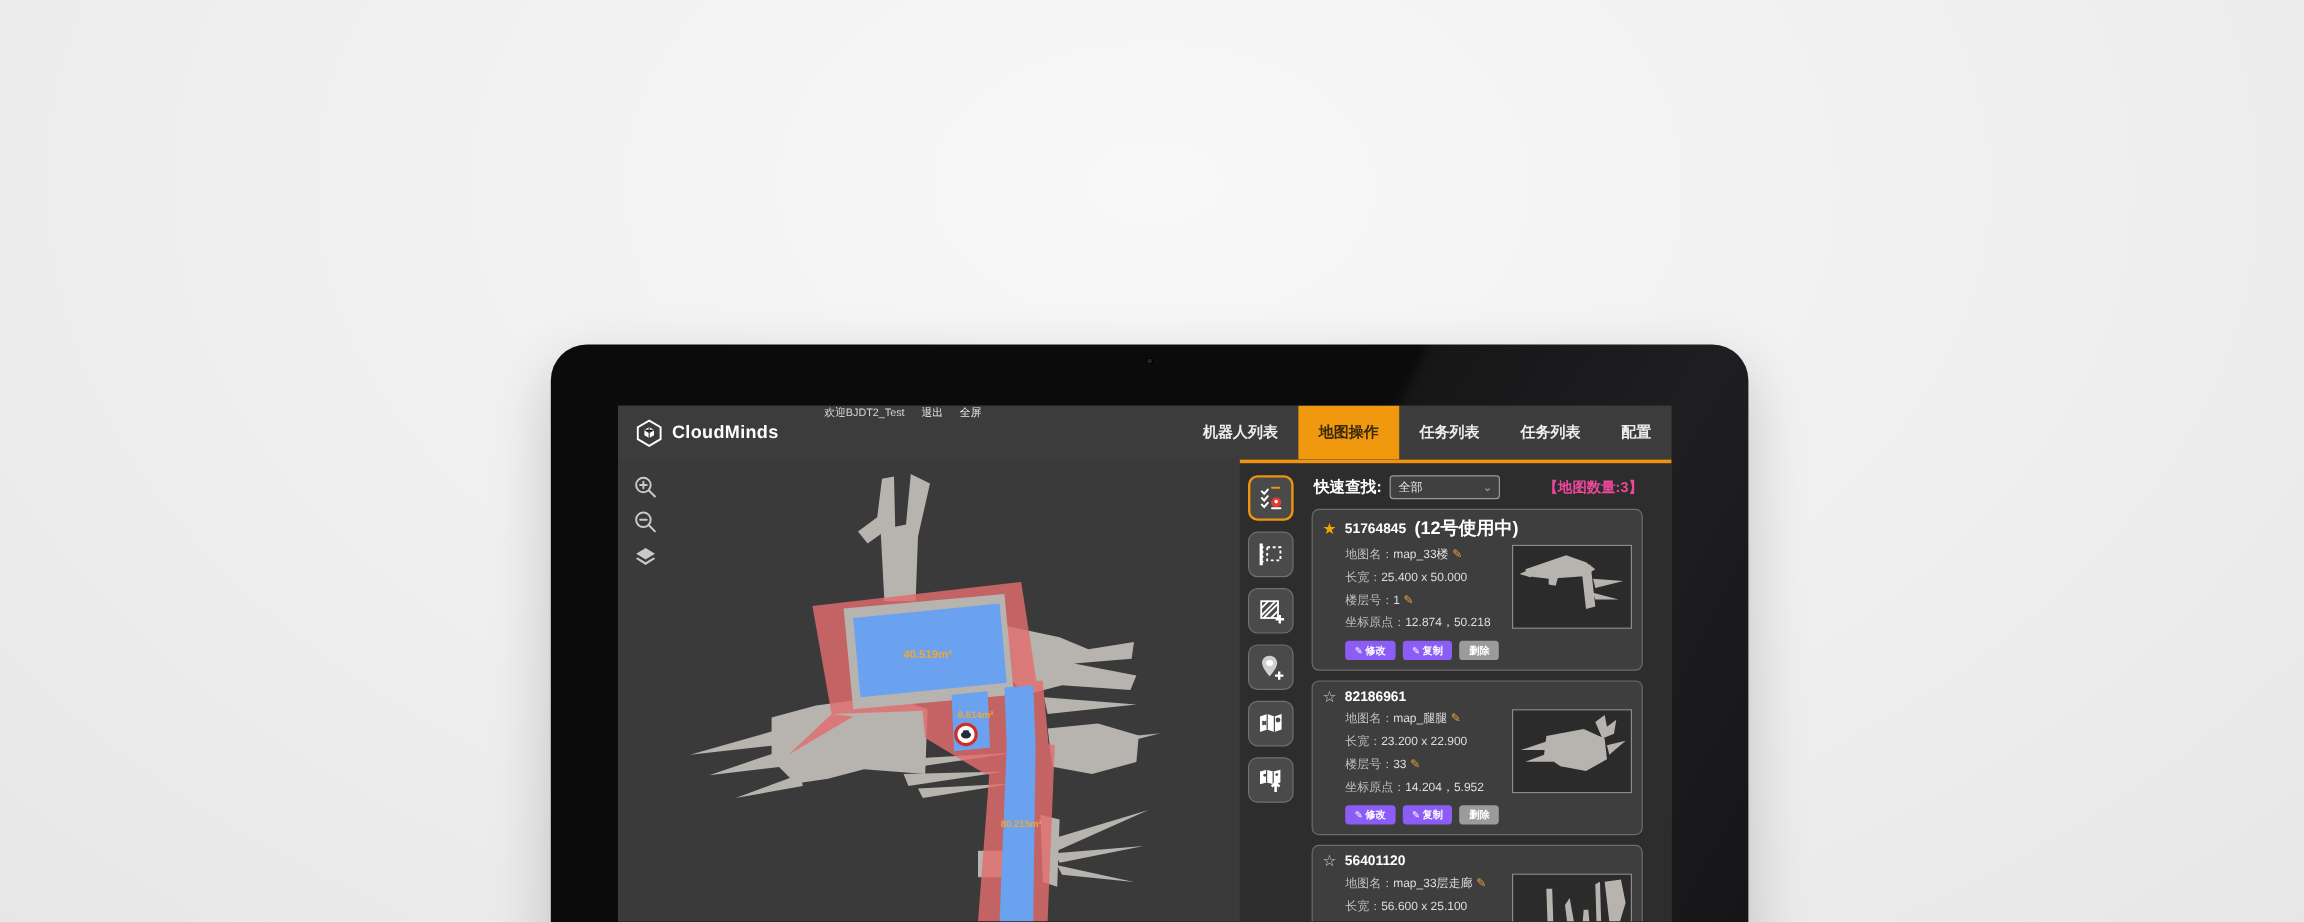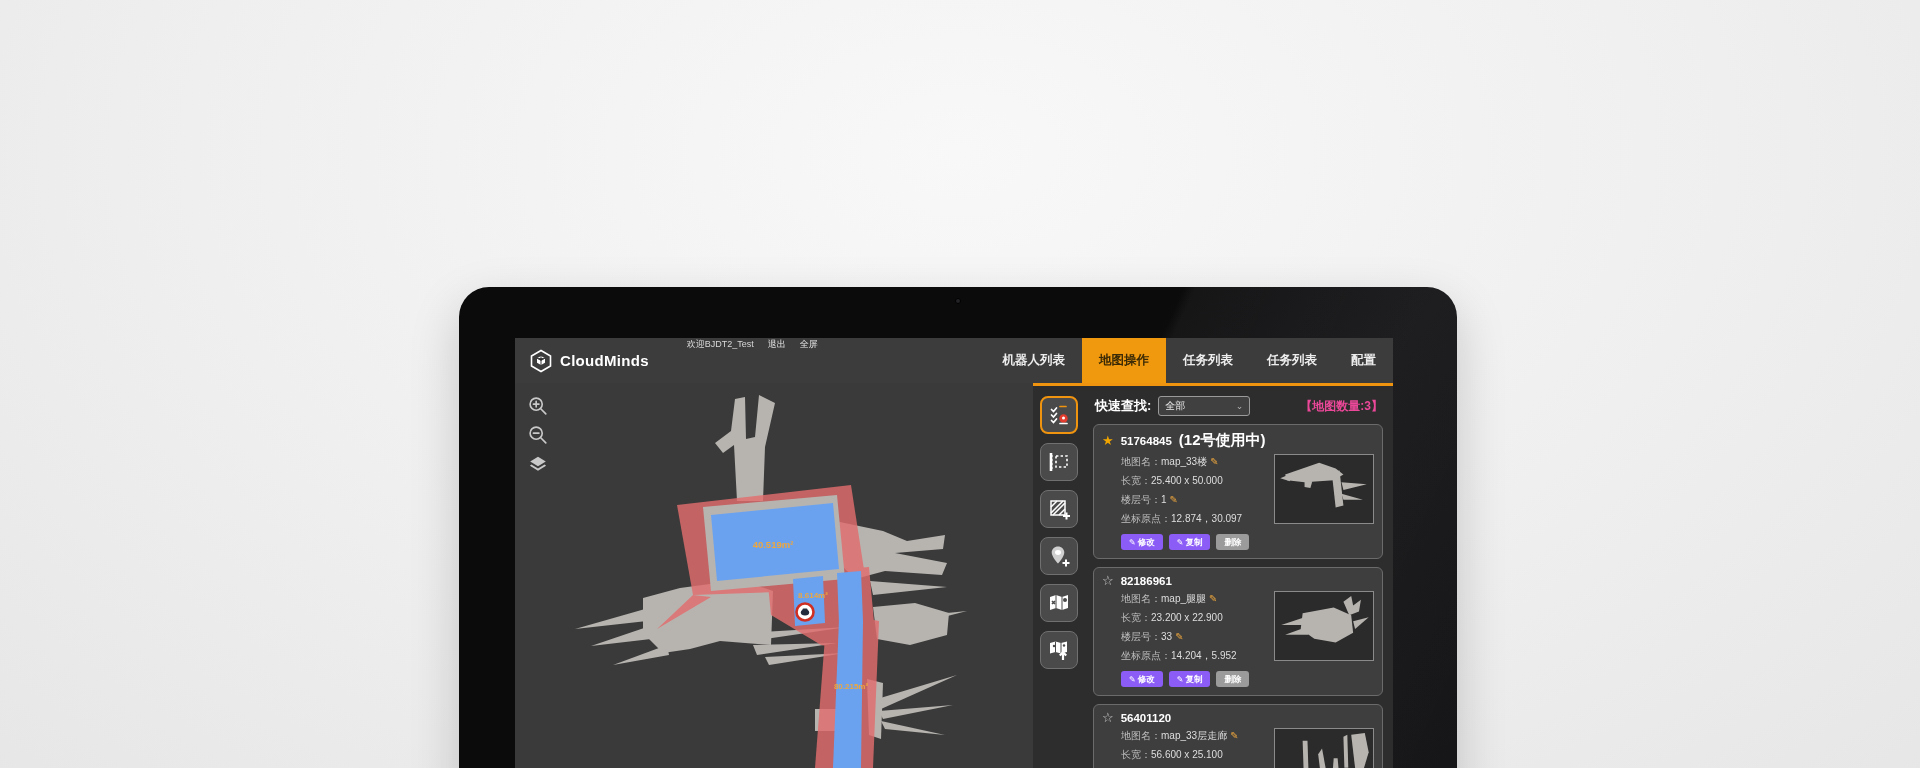--- a/index.html
+++ b/index.html
@@ -42,21 +42,21 @@
 
   .tools { flex:0 0 52px; background:#2d2d2d; border-top:3px solid #f0940f;
     display:flex; flex-direction:column; align-items:center; padding-top:10px; gap:9px; }
   .tool-btn { width:38px; height:38px; border-radius:8px; background:#4a4a4a;
     border:1px solid #707070; display:flex; align-items:center; justify-content:center; cursor:pointer; }
   .tool-btn.active { border:2px solid #f0940f; }
   .tool-btn svg { width:24px; height:24px; }
 
   
   .panel { flex:0 0 308px; background:#2d2d2d; border-top:3px solid #f0940f;
-    padding:7px 10px 0 8px; display:flex; flex-direction:column; overflow:hidden; }
+    padding:7px 24px 0 8px; display:flex; flex-direction:column; overflow:hidden; }
   .panel-head { display:flex; align-items:center; gap:7px; margin:3px 0 8px 2px; }
   .qf-label { color:#fff; font-size:13px; font-weight:bold; white-space:nowrap; }
   .select { width:92px; height:20px; background:#404040; border:1px solid #9a9a9a; border-radius:3px;
     display:flex; align-items:center; justify-content:space-between; padding:0 6px; cursor:pointer; }
   .select .val { color:#e8e8e8; font-size:10px; }
   .select .chev { color:#b5b5b5; font-size:9px; line-height:1; }
   .count { margin-left:auto; color:#ec4899; font-size:12px; font-weight:bold; white-space:nowrap; }
 
   .card { border:1px solid #6b6b6b; border-radius:6px; background:#3e3e3e;
     padding:6px 8px 8px 8px; margin-bottom:8px; }
@@ -258,21 +258,21 @@
           <div class="card-title">
             <span class="star filled">★</span>
             <span class="map-id">51764845</span>
             <span class="map-id-suffix">(12号使用中)</span>
           </div>
           <div class="card-body">
             <div class="fields">
               <div class="frow"><span class="flabel">地图名：</span><span class="fval">map_33楼</span><span class="pencil">✎</span></div>
               <div class="frow"><span class="flabel">长宽：</span><span class="fval">25.400 x 50.000</span></div>
               <div class="frow"><span class="flabel">楼层号：</span><span class="fval">1</span><span class="pencil">✎</span></div>
-              <div class="frow"><span class="flabel">坐标原点：</span><span class="fval">12.874，30.097</span></div>
+              <div class="frow"><span class="flabel">坐标原点：</span><span class="fval">12.874，50.218</span></div>
             </div>
             <div class="thumb">
               <svg viewBox="0 0 100 70">
                 <g fill="#b7b4b0">
                   <polygon points="10,20 45,8 62,14 70,20 60,26 30,28 12,26"></polygon>
                   <polygon points="58,18 66,16 70,52 62,54"></polygon>
                   <polygon points="68,28 94,30 70,36"></polygon>
                   <polygon points="68,40 90,46 70,46"></polygon>
                   <polygon points="30,27 38,27 36,34 30,33"></polygon>
                   <polygon points="5,24 14,20 15,27"></polygon>

